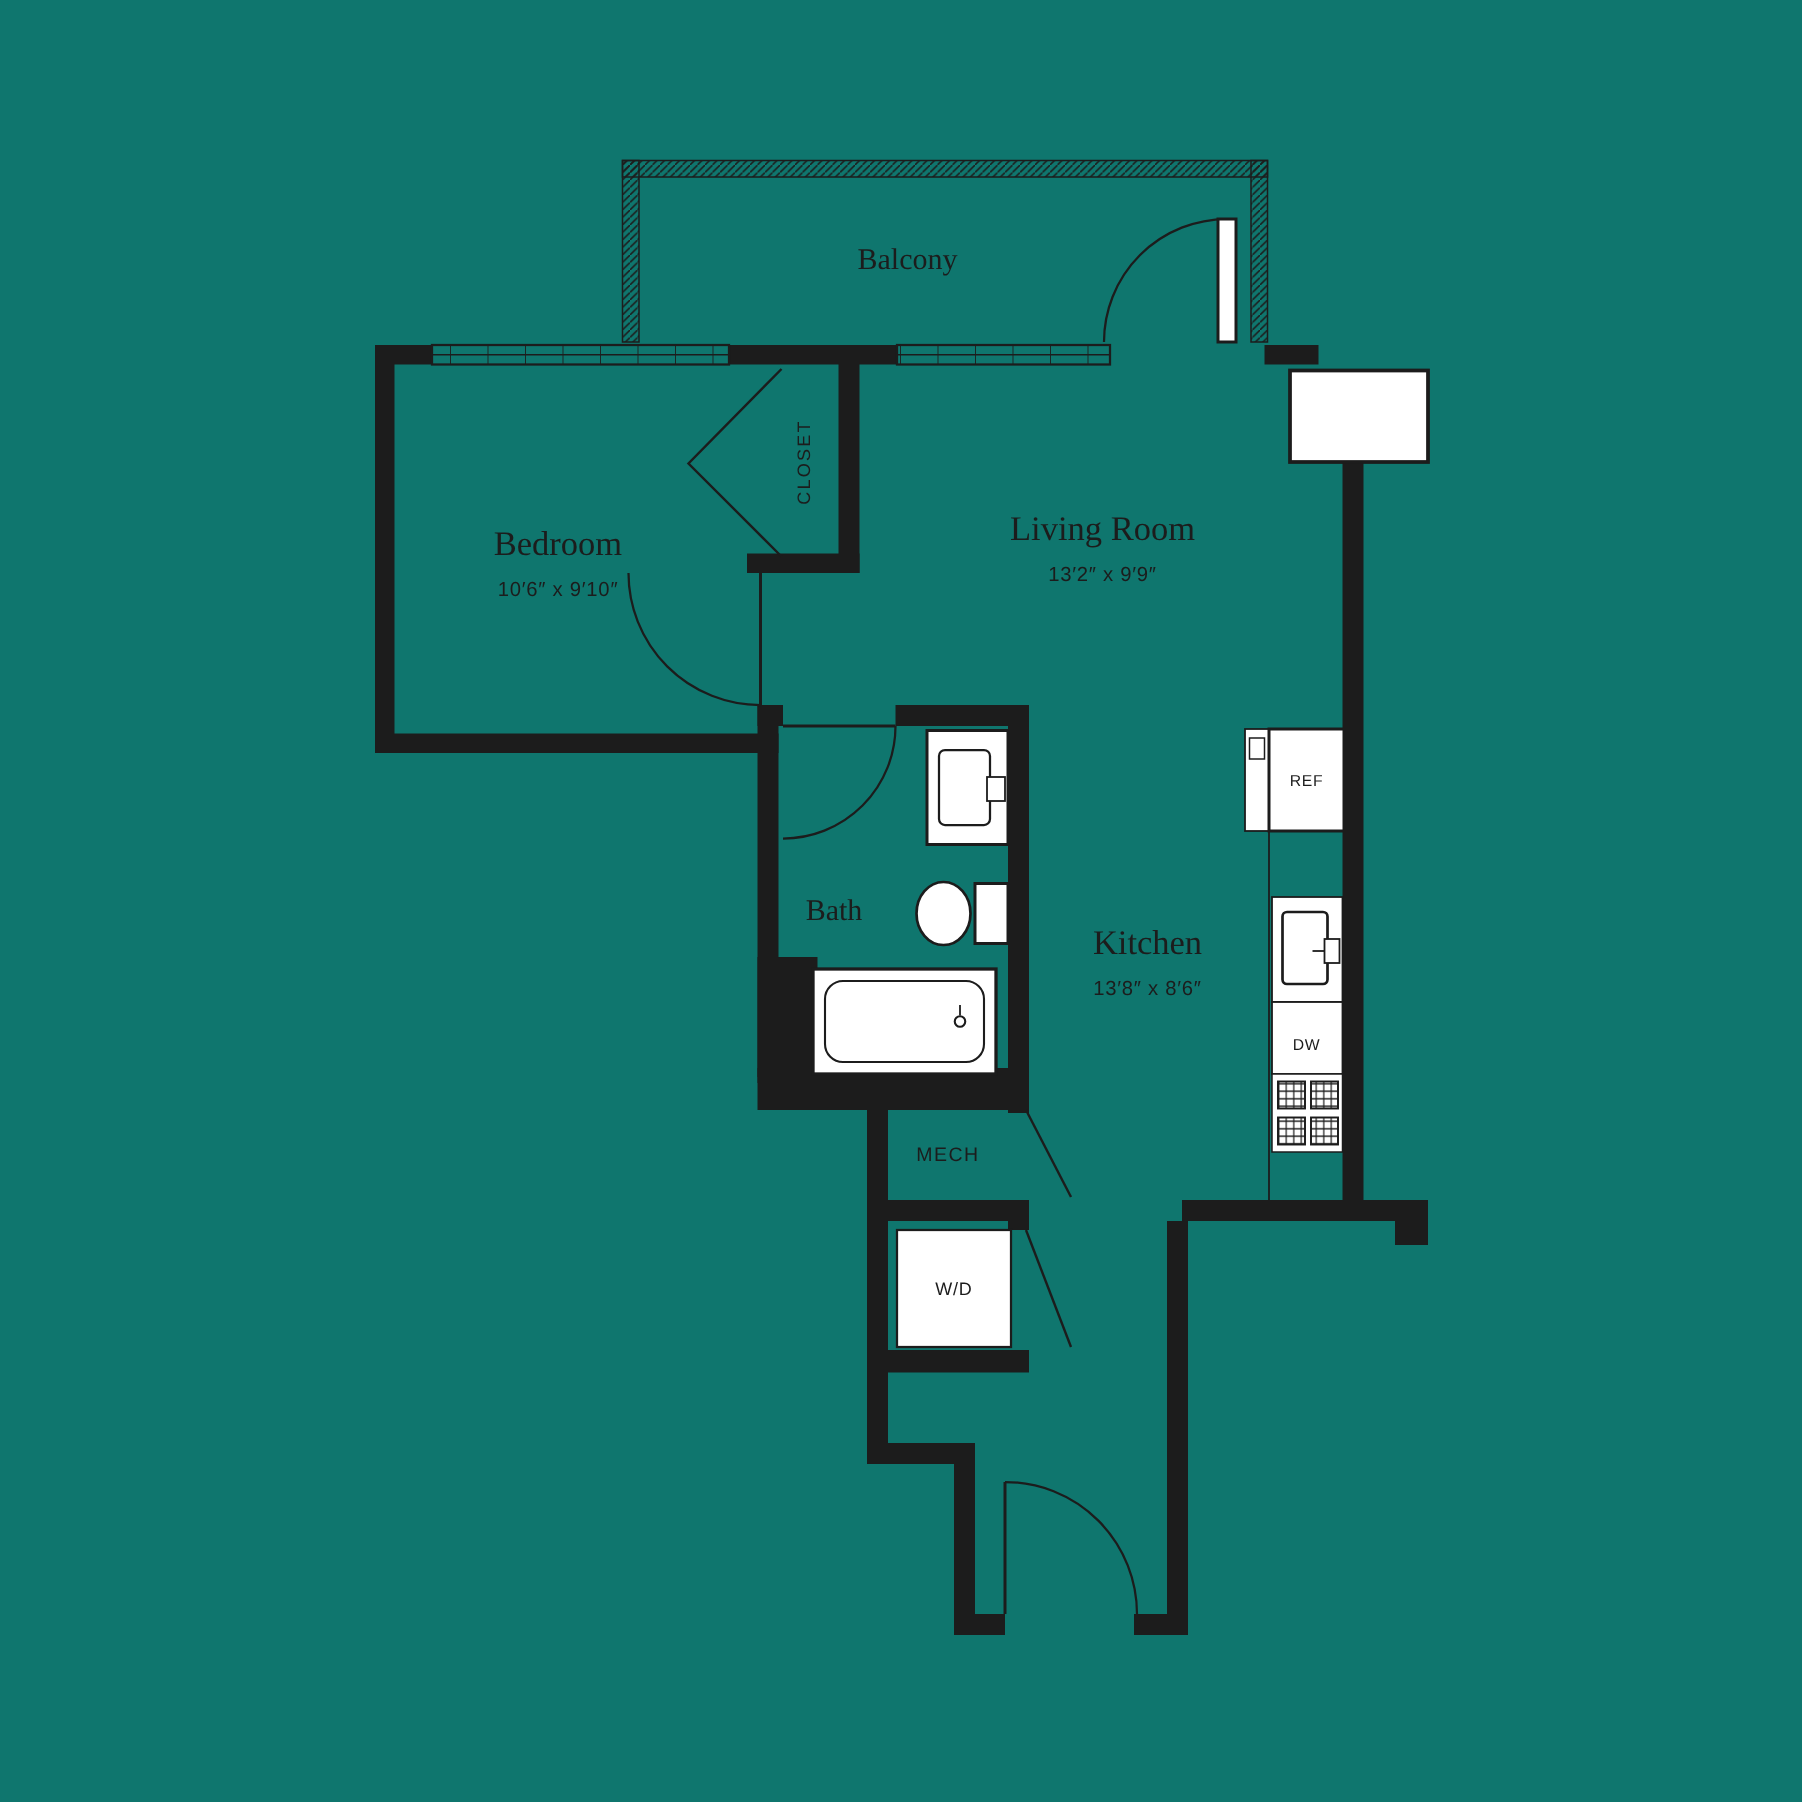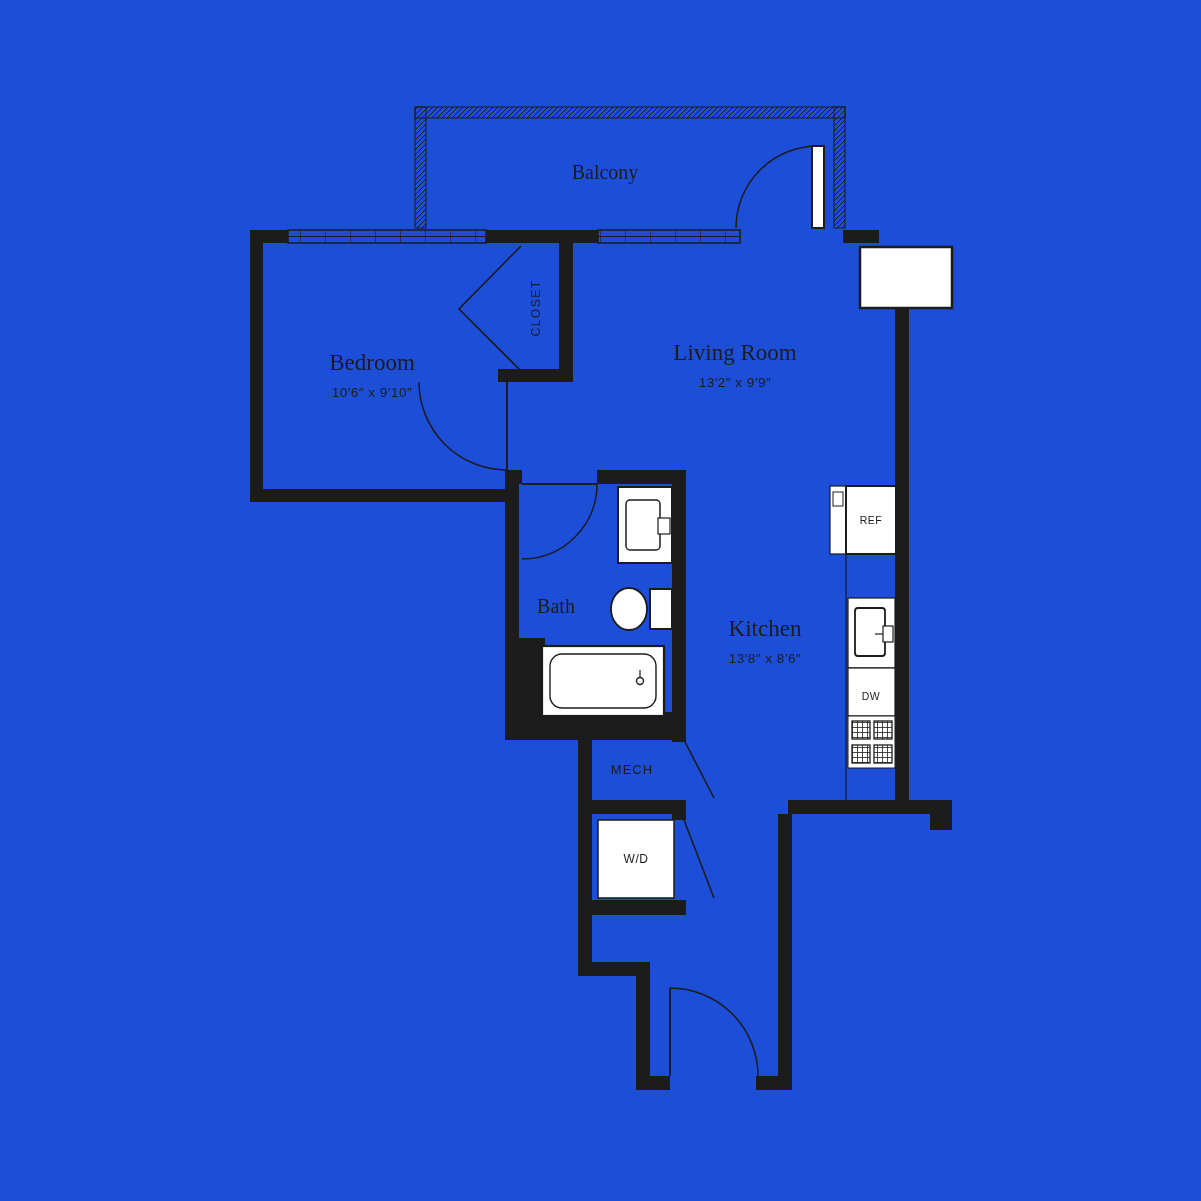--- a/index.html
+++ b/index.html
@@ -1,20 +1,20 @@
 <!DOCTYPE html>
 <html><head>
 <meta charset="utf-8">
 <style>
   html, body { margin: 0; padding: 0; background: #ffffff; }
   .canvas {
     position: relative;
     width: 1201px;
     height: 1201px;
-    background: #1d4ed8;
+    background: #0f766e;
     overflow: hidden;
   }
   svg { position: absolute; top: 0; left: 0; }
   .serif-label {
     font-family: "Liberation Serif", serif;
     fill: #1c1c1c;
   }
   .sans-label {
     font-family: "Liberation Sans", sans-serif;
     fill: #1c1c1c;

